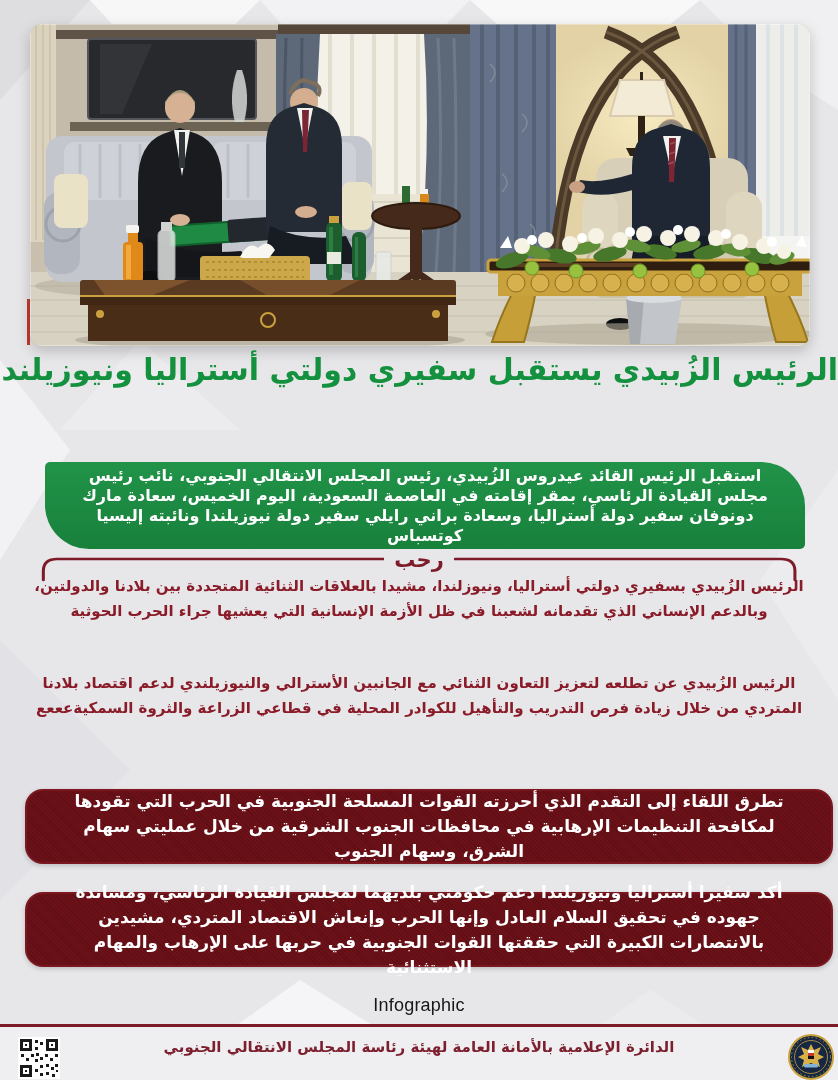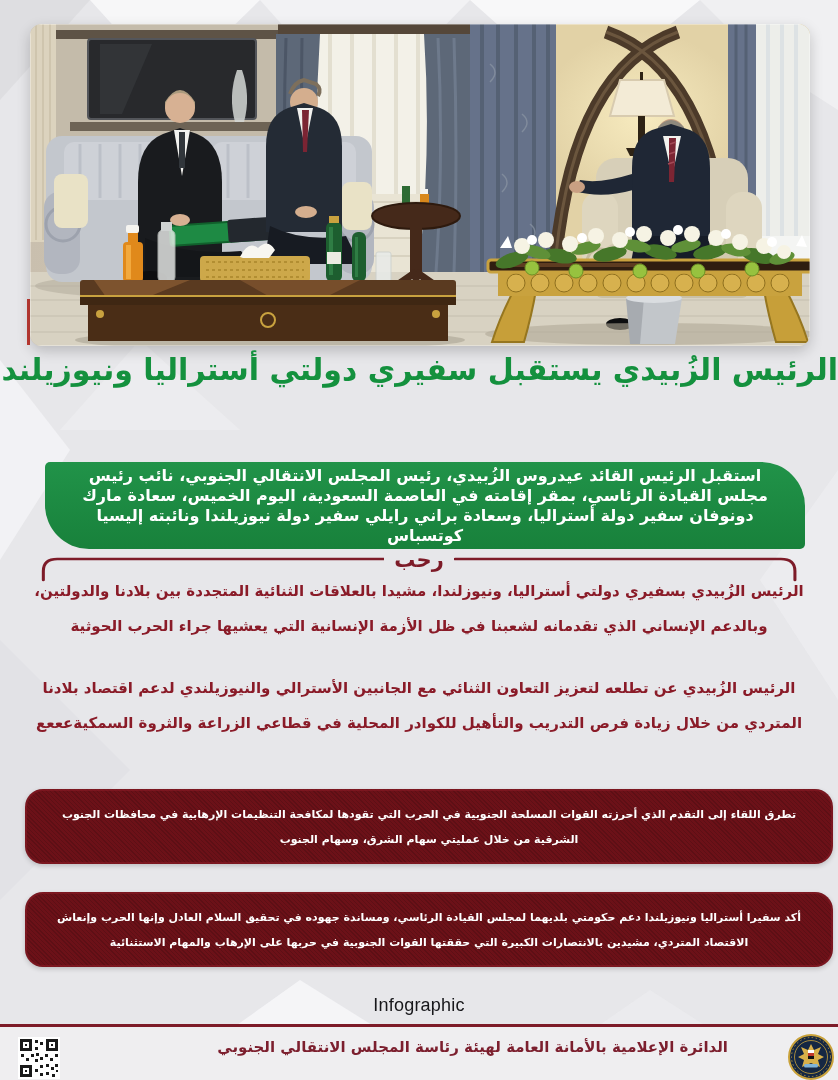--- a/index.html
+++ b/index.html
@@ -26,36 +26,36 @@
     font-size:16px;font-weight:bold;line-height:20px;padding:4px 26px;box-sizing:border-box;}
 
   .date-label{left:55px;top:533px;color:#ad2026;font-size:16px;font-weight:bold;direction:rtl;}
 
   
   .sec-head{left:34px;width:770px;height:26px;display:flex;align-items:flex-start;}
   .sec-head svg{flex:1;height:34px;}
   .sec-head path{stroke:#7d1b28;stroke-width:2.6;fill:none;stroke-linecap:round;}
   .sec-word{padding:0 10px;color:#7d1b28;font-size:21px;font-weight:bold;line-height:22px;direction:rtl;}
   .sec-text{left:33px;width:772px;text-align:center;direction:rtl;color:#8a1b28;
-    font-size:15px;font-weight:bold;line-height:35px;}
+    font-size:15px;font-weight:bold;line-height:25px;}
 
   
   .hbox{left:25px;width:808px;height:75px;background:#6c1118;border-radius:18px;
     display:flex;align-items:center;justify-content:flex-end;color:#fff;direction:rtl;text-align:center;
-    font-size:11px;font-weight:bold;line-height:25px;padding:20px 30px;box-sizing:border-box;
+    font-size:17px;font-weight:bold;line-height:25px;padding:20px 30px;box-sizing:border-box;
     background-image:repeating-linear-gradient(45deg,rgba(0,0,0,.14) 0 1px,transparent 1px 3px);
     box-shadow:inset 0 0 0 2px rgba(140,30,40,.55), 0 2px 5px rgba(0,0,0,.18);}
 
   .infographic{left:0;right:0;top:995px;text-align:center;color:#17171a;
     font-size:18px;font-weight:500;letter-spacing:.2px;font-family:"Liberation Sans","DejaVu Sans",sans-serif;}
 
   
   .footer-line{left:0;top:1024px;width:838px;height:3px;background:#7d1b28;}
   .footer-bg{left:0;top:1027px;width:838px;height:53px;background:#efeef0;}
-  .credit{left:110px;right:110px;top:1038px;text-align:right;color:#7c1f2e;
+  .credit{left:110px;right:110px;top:1038px;text-align:center;color:#7c1f2e;
     font-size:15px;font-weight:bold;direction:rtl;}
   .qr{left:18px;top:1037px;width:42px;height:42px;}
   .emblem{left:788px;top:1034px;width:46px;height:46px;}
 </style>
 </head>
 <body>
 
 <div class="canvas">
 
   <svg class="bg-shapes" viewBox="0 0 838 1080">

